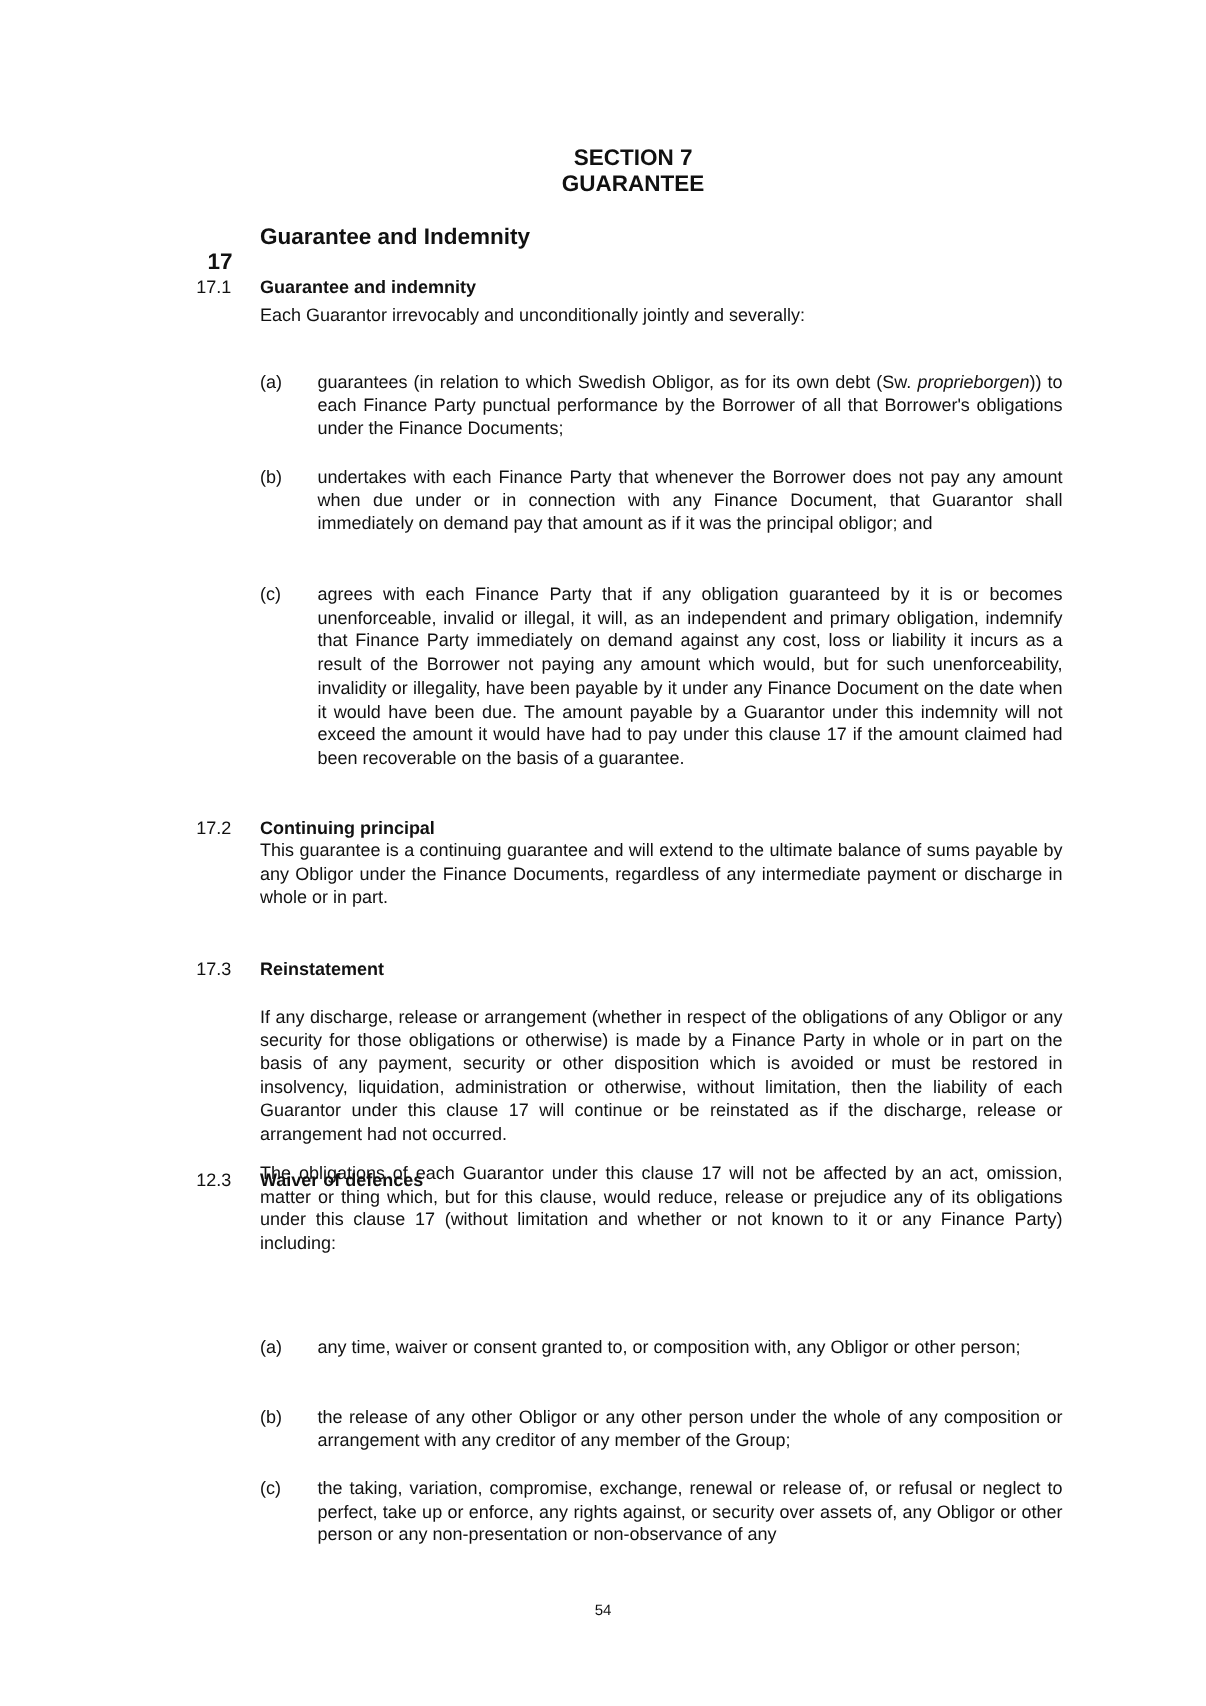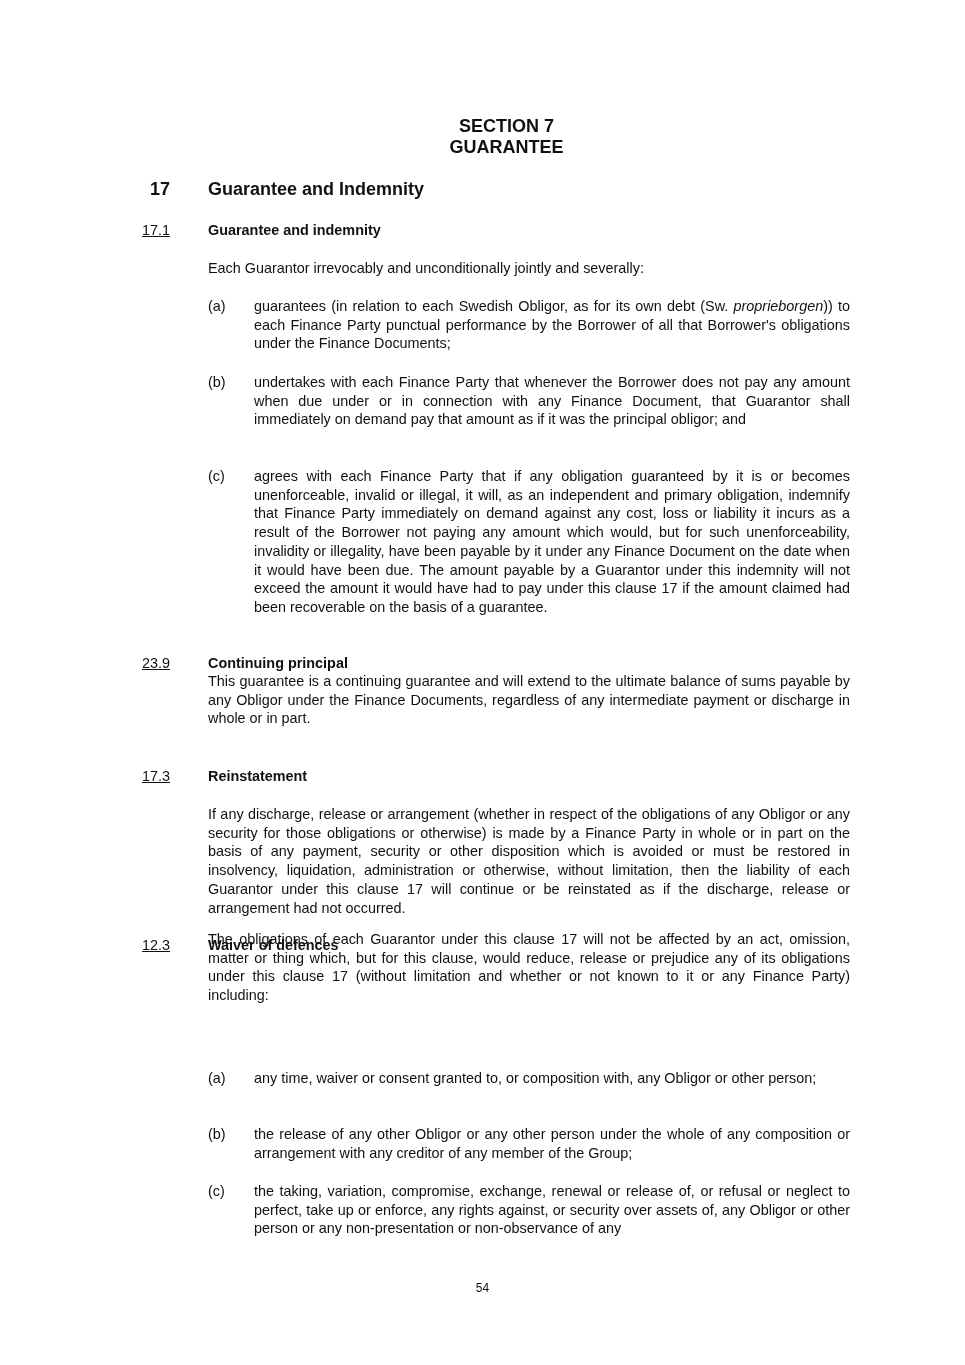--- a/index.html
+++ b/index.html
@@ -8,24 +8,24 @@
       font-family: "Liberation Sans", sans-serif; color: #111111;
       font-size: 14.4px;
     }
     .section-heading {
       position: absolute; left: 0; width: 1013px; top: 116px;
       text-align: center; font-weight: bold; font-size: 18px; line-height: 21px;
     }
     .clause-heading {
       position: absolute; left: 150px; top: 179px; font-weight: bold; font-size: 18px;
     }
-    .clause-heading .num { position: absolute; left: 0; }
+    .clause-heading .num { position: absolute; left: 16px; margin-top: 20px; }
     .clause-heading .title { position: absolute; left: 58px; white-space: nowrap; }
     .sub-heading { position: absolute; left: 141px; font-size: 14.4px; line-height: 18.7px; }
-    .sub-heading .num { position: absolute; left: 1px; text-decoration: underline; }
+    .sub-heading .num { position: absolute; left: 16px; }
     .sub-heading .title { position: absolute; left: 67px; white-space: nowrap; font-weight: bold; }
     .para {
       position: absolute; left: 208px; width: 642px;
       text-align: justify; line-height: 18.7px; margin: 0;
     }
     .item { position: absolute; left: 208px; width: 642px; line-height: 18.7px; }
     .item .label { position: absolute; left: 0; top: 0; }
     .item .text { position: absolute; left: 46px; width: 596px; text-align: justify; margin: 0; }
     .page-number {
       position: absolute; left: 0; width: 965px; top: 1281px; text-align: center; font-size: 12px;
@@ -41,39 +41,39 @@
 
 <div class="clause-heading">
   <span class="num">17</span>
   <span class="title">Guarantee and Indemnity</span>
 </div>
 
 <div class="sub-heading" style="top:221px;">
   <span class="num">17.1</span>
   <span class="title">Guarantee and indemnity</span>
 </div>
-<p class="para" style="top:259px;">Each Guarantor irrevocably and unconditionally jointly and severally:</p>
+<p class="para" style="top:244px;">Each Guarantor irrevocably and unconditionally jointly and severally:</p>
 
 <div class="item" style="top:297px;">
   <span class="label">(a)</span>
-  <p class="text"><span>guarantees (in relation to each Swedish Obligor, as for its own debt (Sw. </span><em>proprieborgen</em><span>)) to each Finance Party punctual performance by the Borrower of all that Borrower's obligations under the Finance Documents;</span></p>
+  <p class="text"><span>guarantees (in relation to which Swedish Obligor, as for its own debt (Sw. </span><em>proprieborgen</em><span>)) to each Finance Party punctual performance by the Borrower of all that Borrower's obligations under the Finance Documents;</span></p>
 </div>
 
 <div class="item" style="top:373px;">
   <span class="label">(b)</span>
   <p class="text">undertakes with each Finance Party that whenever the Borrower does not pay any amount when due under or in connection with any Finance Document, that Guarantor shall immediately on demand pay that amount as if it was the principal obligor; and</p>
 </div>
 
 <div class="item" style="top:467px;">
   <span class="label">(c)</span>
   <p class="text">agrees with each Finance Party that if any obligation guaranteed by it is or becomes unenforceable, invalid or illegal, it will, as an independent and primary obligation, indemnify that Finance Party immediately on demand against any cost, loss or liability it incurs as a result of the Borrower not paying any amount which would, but for such unenforceability, invalidity or illegality, have been payable by it under any Finance Document on the date when it would have been due.  The amount payable by a Guarantor under this indemnity will not exceed the amount it would have had to pay under this clause 17 if the amount claimed had been recoverable on the basis of a guarantee.</p>
 </div>
 
 <div class="sub-heading" style="top:654px;">
-  <span class="num">23.9</span>
+  <span class="num">17.2</span>
   <span class="title">Continuing principal</span>
 </div>
 <p class="para" style="top:672px;">This guarantee is a continuing guarantee and will extend to the ultimate balance of sums payable by any Obligor under the Finance Documents, regardless of any intermediate payment or discharge in whole or in part.</p>
 
 <div class="sub-heading" style="top:767px;">
   <span class="num">17.3</span>
   <span class="title">Reinstatement</span>
 </div>
 <p class="para" style="top:805px;">If any discharge, release or arrangement (whether in respect of the obligations of any Obligor or any security for those obligations or otherwise) is made by a Finance Party in whole or in part on the basis of any payment, security or other disposition which is avoided or must be restored in insolvency, liquidation, administration or otherwise, without limitation, then the liability of each Guarantor under this clause 17 will continue or be reinstated as if the discharge, release or arrangement had not occurred.</p>
 

